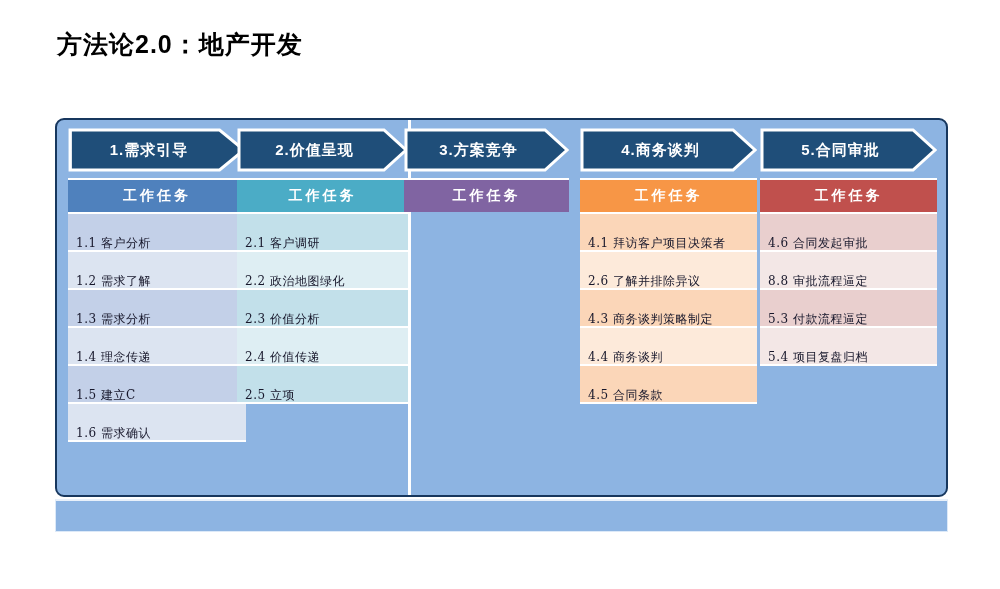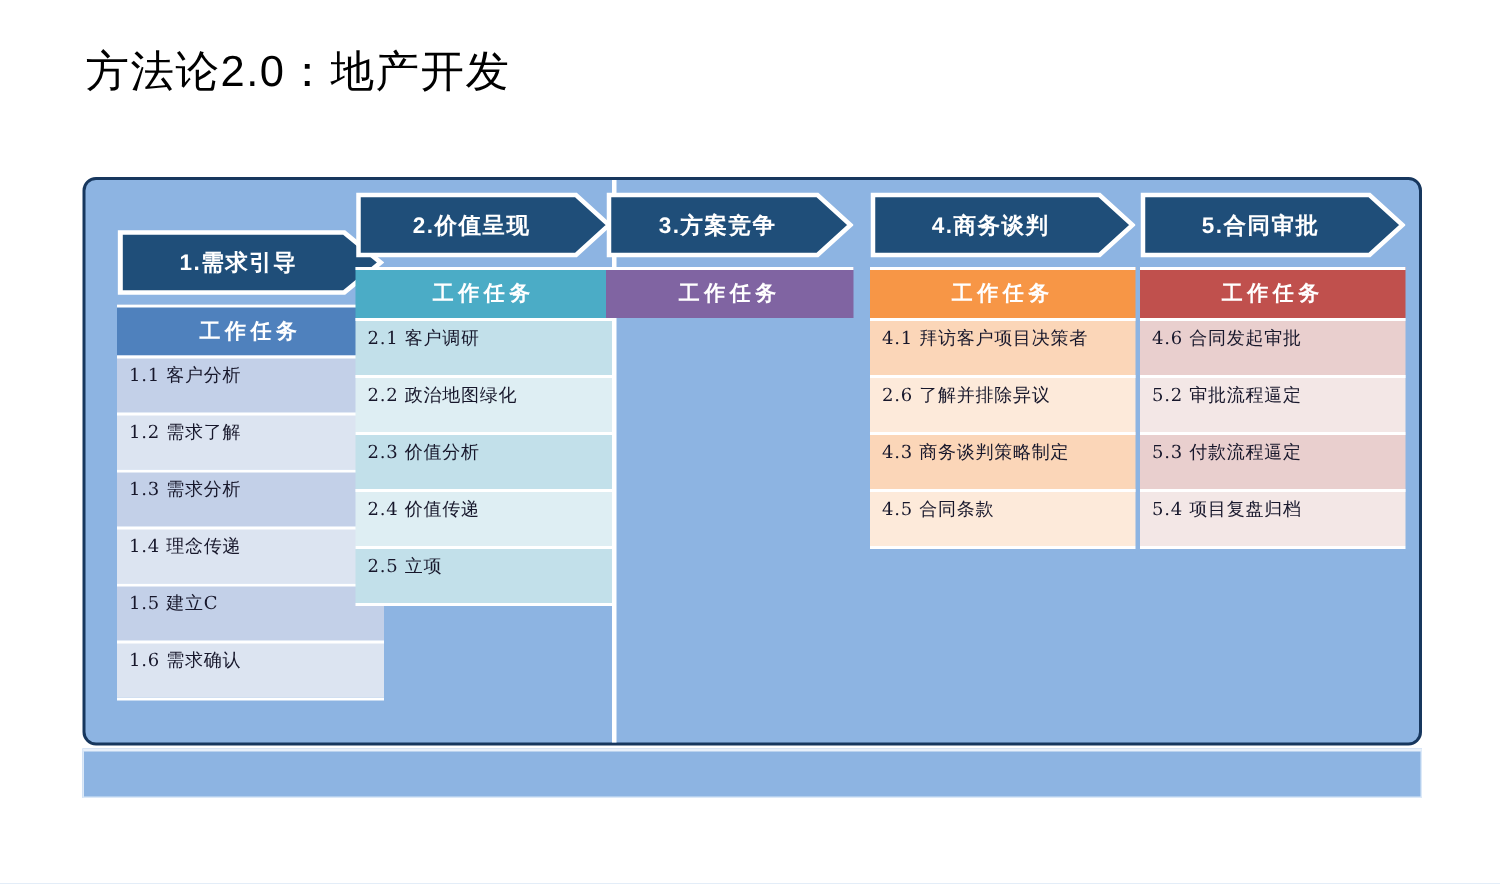--- a/index.html
+++ b/index.html
@@ -2,34 +2,34 @@
 <html style="--title-color: #000000; --panel-bg: #8db4e2; --panel-border: #17375e; --arrow-fill: #1f4e79; --arrow-border: #ffffff; --header-text: #ffffff; --task-text: #17172b; --stage1-header: #4f81bd; --stage1-row-a: #c3d0e8; --stage1-row-b: #dce4f1; --stage2-header: #4bacc6; --stage2-row-a: #c2e0ea; --stage2-row-b: #deeef3; --stage3-header: #8064a2; --stage3-row-a: #d0c9e0; --stage3-row-b: #e4dfec; --stage4-header: #f79646; --stage4-row-a: #fbd6b8; --stage4-row-b: #fdeada; --stage5-header: #c0504d; --stage5-row-a: #e9cfce; --stage5-row-b: #f3e7e6;"><head>
 <meta charset="utf-8">
 <style>
   html,body{margin:0;padding:0;background:#fff;}
   body{
     width:1000px;height:589px;position:relative;overflow:hidden;
     font-family:"Liberation Sans",sans-serif;
   }
   .title{
     position:absolute;left:57px;top:28px;margin:0;
-    font-size:29px;font-weight:normal;color:var(--title-color,#000);
+    font-size:25px;font-weight:bold;color:var(--title-color,#000);
     letter-spacing:1px;
     text-align:right;
   }
   .panel{
     position:absolute;left:55px;top:118px;width:893px;height:379px;
     box-sizing:border-box;background:var(--panel-bg,#8db4e2);
     border:2px solid var(--panel-border,#17375e);border-radius:9px;
   }
   .seam{
     position:absolute;left:351px;top:0;bottom:0;width:3px;background:#fff;
   }
   .col{position:absolute;top:0;height:100%;}
-  .col1{left:21px;width:178px;margin-top:25px;}
+  .col1{left:11px;width:178px;}
   .col2{left:180px;width:171px;}
   .col3{left:347px;width:165px;}
   .col4{left:523px;width:177px;}
   .col5{left:703px;width:177px;}
   .arrow{position:absolute;top:8px;left:0;width:100%;height:44px;}
   .arrow svg{position:absolute;inset:0;width:100%;height:100%;display:block;}
   .arrow polygon{
     fill:var(--arrow-fill,#1f4e79);
     stroke:var(--arrow-border,#fff);
     stroke-width:3;stroke-linejoin:miter;
@@ -48,21 +48,21 @@
   .col2 .hdr{background:var(--stage2-header,#4bacc6);}
   .col3 .hdr{background:var(--stage3-header,#8064a2);}
   .col4 .hdr{background:var(--stage4-header,#f79646);}
   .col5 .hdr{background:var(--stage5-header,#c0504d);}
   .rows{
     position:absolute;top:92px;left:0;width:100%;
     border-bottom:2px solid #fff;
   }
   .task{
     height:38px;box-sizing:border-box;border-top:2px solid #fff;
-    padding:3px 4px 0 8px;
+    padding:21px 4px 0 8px;
     font-family:"DejaVu Serif","Liberation Serif",serif;
     font-size:12px;color:var(--task-text,#17172b);letter-spacing:0.5px;
     white-space:nowrap;overflow:hidden;
   }
   .col1 .task:nth-child(odd){background:var(--stage1-row-a,#c3d0e8);}
   .col1 .task:nth-child(even){background:var(--stage1-row-b,#dce4f1);}
   .col2 .task:nth-child(odd){background:var(--stage2-row-a,#c2e0ea);}
   .col2 .task:nth-child(even){background:var(--stage2-row-b,#deeef3);}
   .col3 .task:nth-child(odd){background:var(--stage3-row-a,#d0c9e0);}
   .col3 .task:nth-child(even){background:var(--stage3-row-b,#e4dfec);}
@@ -134,34 +134,35 @@
       <svg viewBox="0 0 177 44" preserveAspectRatio="none">
           <polygon points="2,2 153,2 175,22 153,42 2,42"></polygon>
         </svg>
       <span class="arrow-label">4.商务谈判</span>
     </div>
     <div class="hdr">工作任务</div>
     <div class="rows">
       <div class="task">4.1 拜访客户项目决策者</div>
       <div class="task">2.6 了解并排除异议</div>
       <div class="task">4.3 商务谈判策略制定</div>
+      <div class="task">4.4 商务谈判</div>
       <div class="task">4.5 合同条款</div>
     </div>
   </div>
 
   <div class="col col5">
     <div class="arrow">
       <svg viewBox="0 0 177 44" preserveAspectRatio="none">
           <polygon points="2,2 153,2 175,22 153,42 2,42"></polygon>
         </svg>
       <span class="arrow-label">5.合同审批</span>
     </div>
     <div class="hdr">工作任务</div>
     <div class="rows">
       <div class="task">4.6 合同发起审批</div>
-      <div class="task">5.2 审批流程逼定</div>
+      <div class="task">8.8 审批流程逼定</div>
       <div class="task">5.3 付款流程逼定</div>
       <div class="task">5.4 项目复盘归档</div>
     </div>
   </div>
 </div>
 
 <div class="bottom-bar"></div>
 
 </body></html>

